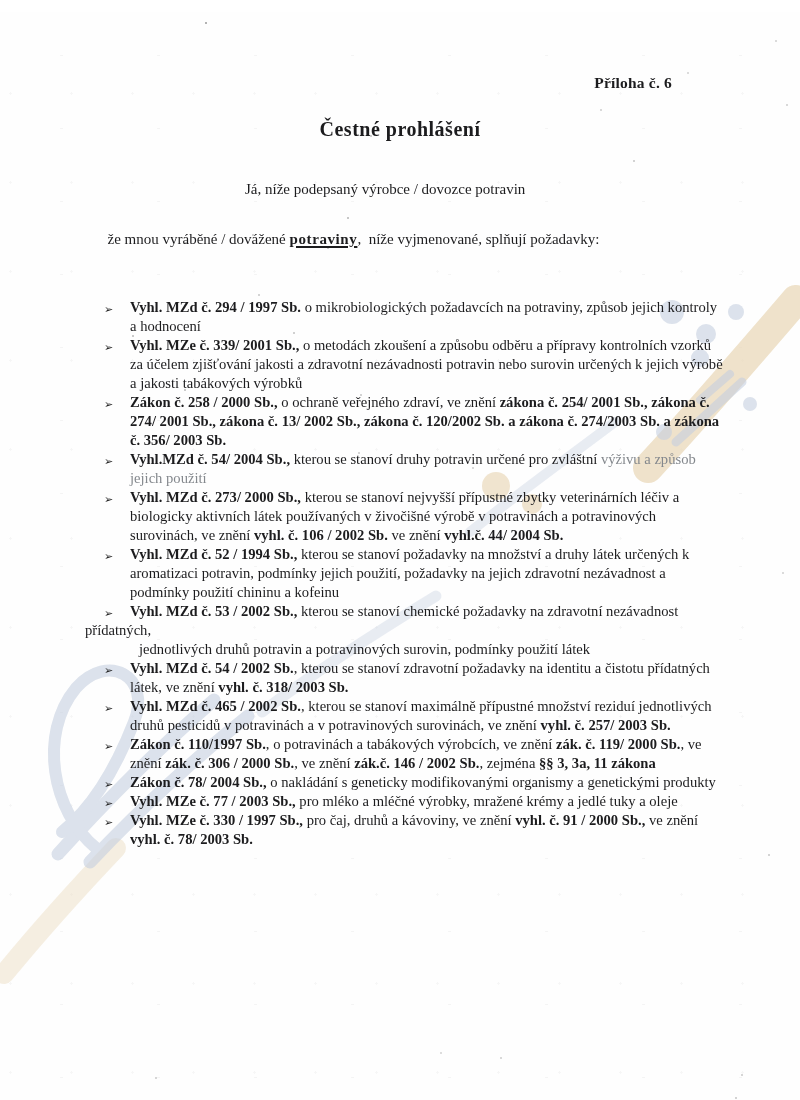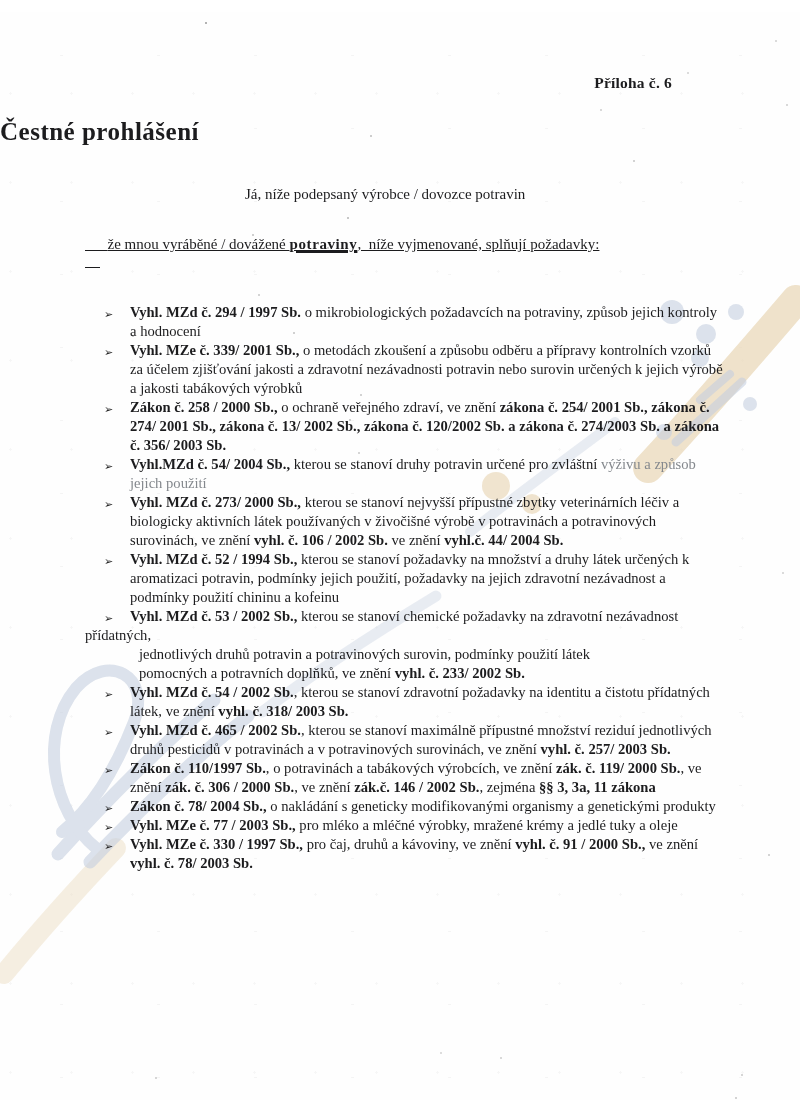--- a/index.html
+++ b/index.html
@@ -43,41 +43,40 @@
 
   .attachment-label {
     margin: 62px 128px 0 0;
     text-align: right;
     font-weight: bold;
     font-size: 15.5px;
     letter-spacing: .2px;
   }
   .doc-title {
     margin-top: 26px;
-    text-align: left;
+    text-align: center;
     font-weight: bold;
-    font-size: 25px;
+    font-size: 20px;
     letter-spacing: .5px;
   }
   .intro-line {
     margin: 40px 0 0 245px;
     font-size: 15px;
   }
   .declare-line {
     margin: 21px 0 0 310px;
     font-weight: bold;
     font-size: 15.5px;
     white-space: pre-wrap;
     letter-spacing: 1px;
   }
   .requirements-line {
     margin: 16px 0 0 85px;
     font-size: 15px;
     white-space: pre-wrap;
-    text-decoration: underline;
   }
   .food-term {
     font-weight: bold;
     text-decoration: underline;
     text-decoration-thickness: 1.5px;
     text-underline-offset: 2px;
     letter-spacing: .6px;
   }
 
   .list {
@@ -148,21 +147,20 @@
     <div class="list">
         <div class="block bullet"><span class="bullet">➢</span><span class="seg-b">Vyhl. MZd č. 294 / 1997 Sb.</span><span> o mikrobiologických požadavcích na potraviny, způsob jejich kontroly a hodnocení</span></div>
         <div class="block bullet"><span class="bullet">➢</span><span class="seg-b">Vyhl. MZe č. 339/ 2001 Sb.,</span><span> o metodách zkoušení a způsobu odběru a přípravy kontrolních vzorků za účelem zjišťování jakosti a zdravotní nezávadnosti potravin nebo surovin určených k jejich výrobě a jakosti tabákových výrobků</span></div>
         <div class="block bullet"><span class="bullet">➢</span><span class="seg-b">Zákon č. 258 / 2000 Sb.,</span><span> o ochraně veřejného zdraví, ve znění </span><span class="seg-b">zákona č. 254/ 2001 Sb., zákona č. 274/ 2001 Sb., zákona č. 13/ 2002 Sb., zákona č. 120/2002 Sb. a zákona č. 274/2003 Sb. a zákona č. 356/ 2003 Sb.</span></div>
         <div class="block bullet"><span class="bullet">➢</span><span class="seg-b">Vyhl.MZd č. 54/ 2004 Sb.,</span><span> kterou se stanoví druhy potravin určené pro zvláštní </span><span class="seg-f">výživu a způsob jejich použití</span></div>
         <div class="block bullet"><span class="bullet">➢</span><span class="seg-b">Vyhl. MZd č. 273/ 2000 Sb.,</span><span> kterou se stanoví nejvyšší přípustné zbytky veterinárních léčiv a biologicky aktivních látek používaných v živočišné výrobě v potravinách a potravinových surovinách, ve znění </span><span class="seg-b">vyhl. č. 106 / 2002 Sb.</span><span> ve znění </span><span class="seg-b">vyhl.č. 44/ 2004 Sb.</span></div>
         <div class="block bullet"><span class="bullet">➢</span><span class="seg-b">Vyhl. MZd č. 52 / 1994 Sb.,</span><span> kterou se stanoví požadavky na množství a druhy látek určených k aromatizaci potravin, podmínky jejich použití, požadavky na jejich zdravotní nezávadnost a podmínky použití chininu a kofeinu</span></div>
         <div class="block bullet"><span class="bullet">➢</span><span class="seg-b">Vyhl. MZd č. 53 / 2002 Sb.,</span><span> kterou se stanoví chemické požadavky na zdravotní nezávadnost</span></div>
         <div class="block outdent"><span>přídatných,</span></div>
         <div class="block indent1"><span>jednotlivých druhů potravin a potravinových surovin, podmínky použití látek</span></div>
-        <div class="block indent1"><span>pomocných a potravních doplňků, ve znění </span><span class="seg-b">vyhl. č. 233/ 2002 Sb.</span></div>
         <div class="block bullet"><span class="bullet">➢</span><span class="seg-b">Vyhl. MZd č. 54 / 2002 Sb.</span><span>, kterou se stanoví zdravotní požadavky na identitu a čistotu přídatných látek, ve znění </span><span class="seg-b">vyhl. č. 318/ 2003 Sb.</span></div>
         <div class="block bullet"><span class="bullet">➢</span><span class="seg-b">Vyhl. MZd č. 465 / 2002 Sb.</span><span>, kterou se stanoví maximálně přípustné množství reziduí jednotlivých druhů pesticidů v potravinách a v potravinových surovinách, ve znění </span><span class="seg-b">vyhl. č. 257/ 2003 Sb.</span></div>
         <div class="block bullet"><span class="bullet">➢</span><span class="seg-b">Zákon č. 110/1997 Sb.</span><span>, o potravinách a tabákových výrobcích, ve znění </span><span class="seg-b">zák. č. 119/ 2000 Sb.</span><span>, ve znění </span><span class="seg-b">zák. č. 306 / 2000 Sb.</span><span>, ve znění </span><span class="seg-b">zák.č. 146 / 2002 Sb.</span><span>, zejména </span><span class="seg-b">§§ 3, 3a, 11 zákona</span></div>
         <div class="block bullet"><span class="bullet">➢</span><span class="seg-b">Zákon č. 78/ 2004 Sb.,</span><span> o nakládání s geneticky modifikovanými organismy a genetickými produkty</span></div>
         <div class="block bullet"><span class="bullet">➢</span><span class="seg-b">Vyhl. MZe č. 77 / 2003 Sb.,</span><span> pro mléko a mléčné výrobky, mražené krémy a jedlé tuky a oleje</span></div>
         <div class="block bullet"><span class="bullet">➢</span><span class="seg-b">Vyhl. MZe č. 330 / 1997 Sb.,</span><span> pro čaj, druhů a kávoviny, ve znění </span><span class="seg-b">vyhl. č. 91 / 2000 Sb.,</span><span> ve znění </span><span class="seg-b">vyhl. č. 78/ 2003 Sb.</span></div>
       </div>
   </div>
 </div>
 

